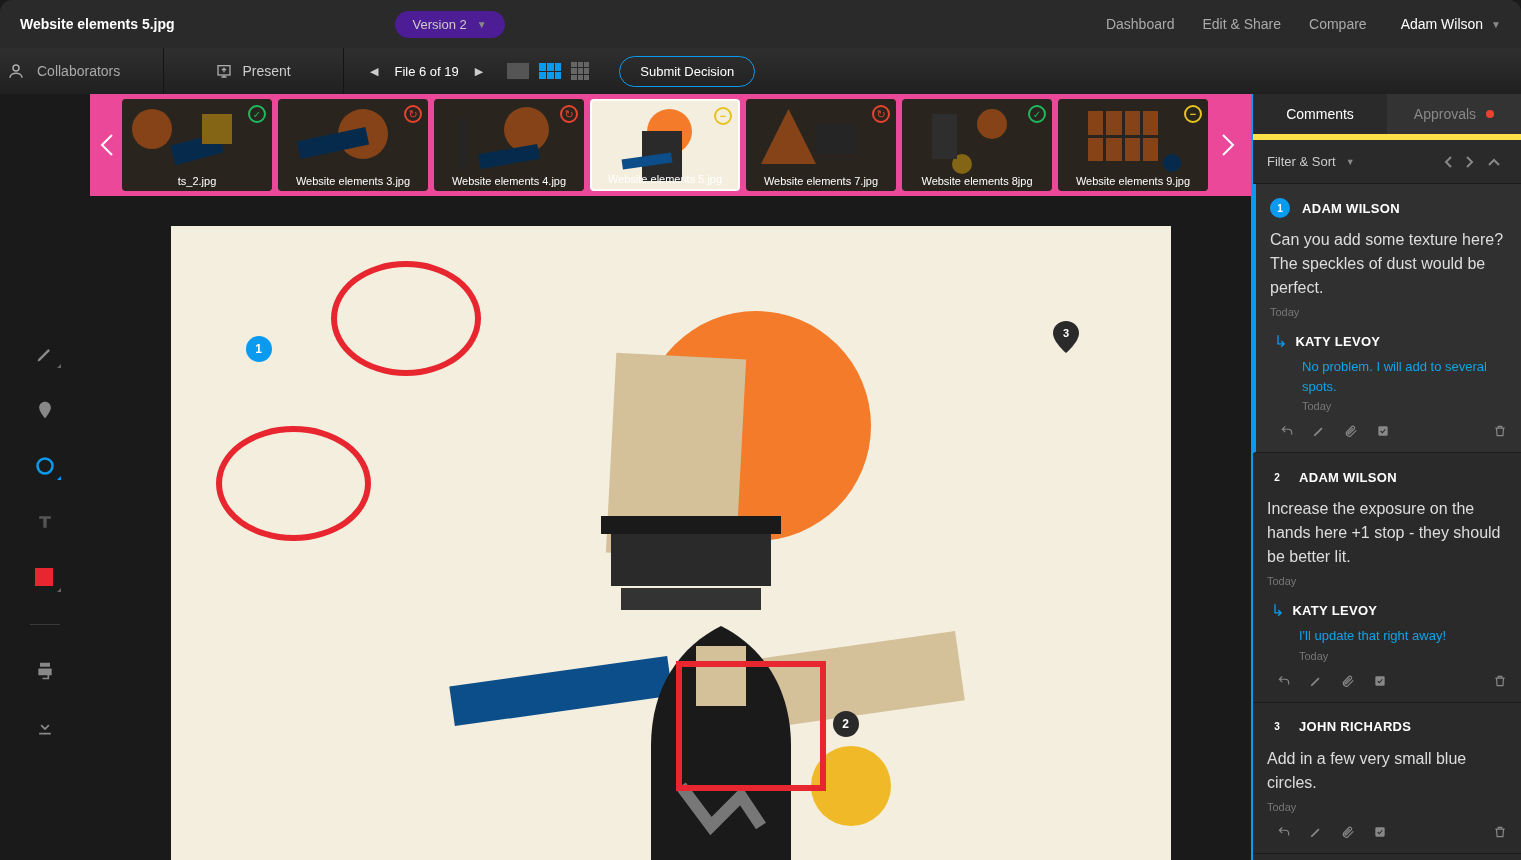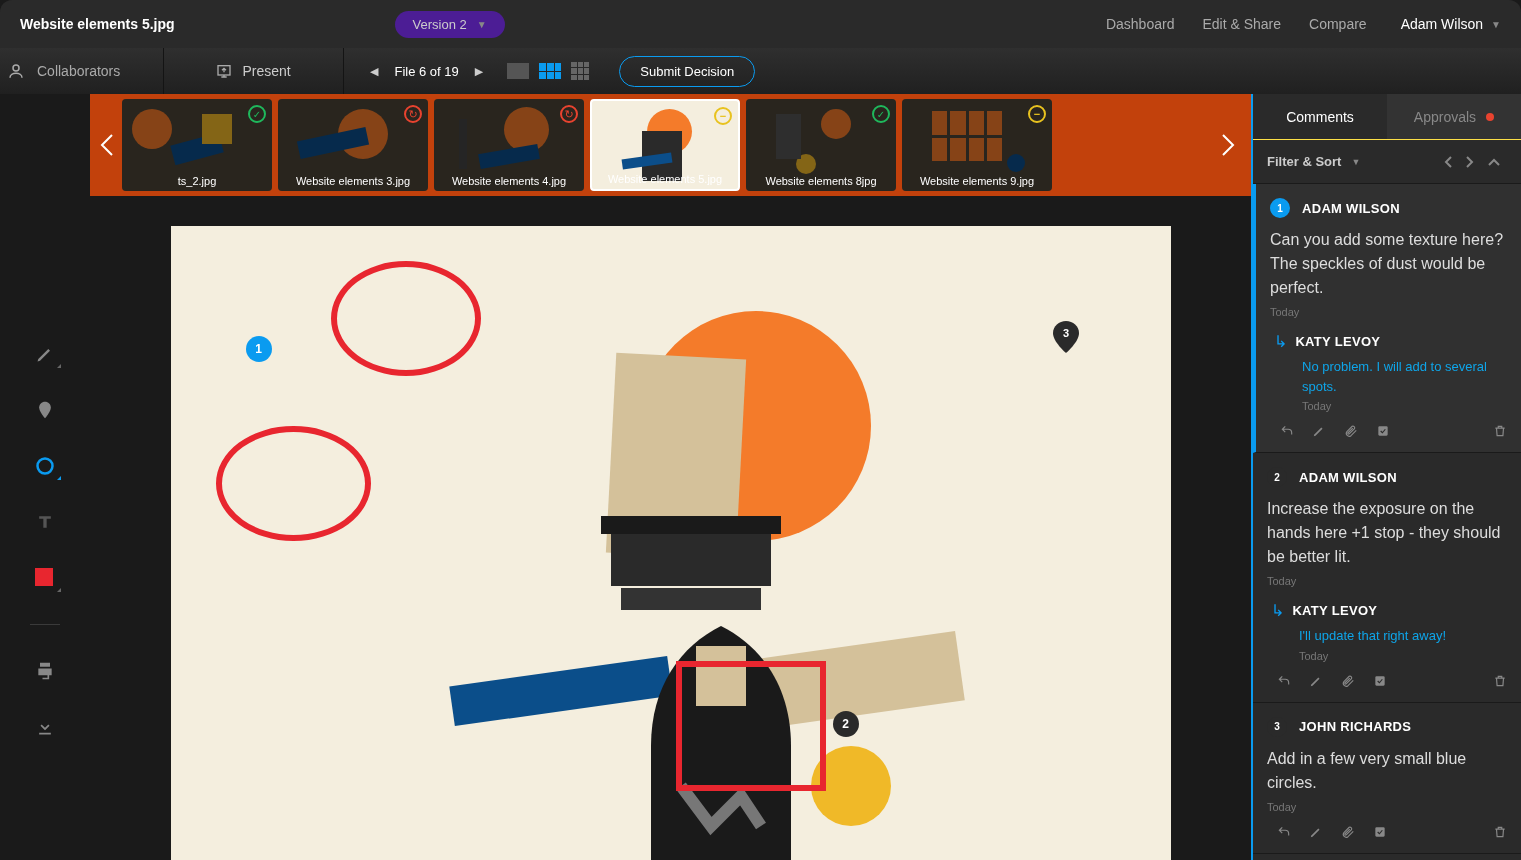--- a/index.html
+++ b/index.html
@@ -35,21 +35,21 @@
 .submit-btn { margin-left: 30px; border: 1px solid #0a9bf0; color: #fff; background: transparent; padding: 7px 20px; border-radius: 20px; font-size: 13px; cursor: pointer; }
 
 
 .main { display: flex; height: calc(100% - 94px); }
 .left-tools { width: 90px; background: #1a1a1a; display: flex; flex-direction: column; align-items: center; padding-top: 250px; gap: 36px; }
 .tool { width: 20px; height: 20px; cursor: pointer; position: relative; }
 .tool-dot { position: absolute; bottom: -4px; right: -6px; width: 0; height: 0; border-left: 4px solid transparent; border-bottom: 4px solid #666; }
 .tool-divider { width: 30px; height: 1px; background: #3a3a3a; }
 
 .center { flex: 1; display: flex; flex-direction: column; background: #1a1a1a; }
-.filmstrip { height: 102px; background: #c2410c; display: flex; align-items: center; padding: 0 8px; position: relative; }
+.filmstrip { height: 102px; background: #ec4899; display: flex; align-items: center; padding: 0 8px; position: relative; }
 .filmstrip-arrow { width: 24px; color: #fff; font-size: 20px; text-align: center; cursor: pointer; z-index: 2; }
 .thumbs { flex: 1; display: flex; gap: 6px; overflow: hidden; }
 .thumb { width: 150px; height: 92px; background: #4c4438; border-radius: 4px; position: relative; cursor: pointer; flex-shrink: 0; overflow: hidden; }
 .thumb.active { border: 2px solid #fff; background: #f4eede; }
 .thumb-overlay { position: absolute; inset: 0; background: rgba(0,0,0,0.45); }
 .thumb-label { position: absolute; bottom: 4px; left: 0; right: 0; text-align: center; color: #fff; font-size: 11px; z-index: 2; }
 .thumb.active .thumb-label { color: #fff; }
 .thumb-badge { position: absolute; top: 6px; right: 6px; width: 18px; height: 18px; border-radius: 50%; z-index: 3; display: flex; align-items: center; justify-content: center; }
 .badge-green { border: 2px solid #1fb85c; }
 .badge-green::after { content: '✓'; color: #1fb85c; font-size: 10px; }
@@ -74,27 +74,27 @@
 .art-orange-circle { position: absolute; border-radius: 50%; background: #f47b2a; }
 .art-yellow-circle { position: absolute; border-radius: 50%; background: #f0b928; }
 .art-blue-bar { position: absolute; background: #0b4e8a; transform: rotate(-8deg); }
 .art-tan-bar { position: absolute; background: #d4c19a; transform: rotate(-8deg); }
 .typewriter { position: absolute; }
 .paper { position: absolute; background: #d4c19a; }
 .figure { position: absolute; }
 
 
 .right-panel { width: 270px; background: #2a2a2a; display: flex; flex-direction: column; border-left: 2px solid #0a9bf0; }
-.panel-tabs { display: flex; height: 46px; border-bottom: 1px solid #fde047; }
+.panel-tabs { display: flex; height: 46px; border-bottom: 6px solid #fde047; }
 .ptab { flex: 1; display: flex; align-items: center; justify-content: center; font-size: 14px; cursor: pointer; }
 .ptab.active { color: #fff; background: #2a2a2a; }
 .ptab.inactive { color: #888; background: #333; }
 .red-dot { width: 8px; height: 8px; background: #e8432f; border-radius: 50%; margin-left: 10px; }
 .filter-row { height: 44px; display: flex; align-items: center; padding: 0 14px; border-bottom: 1px solid #1a1a1a; }
-.filter-label { color: #ccc; font-size: 13px; flex: 1; display: flex; align-items: center; font-weight: bold; }
+.filter-label { color: #ccc; font-size: 13px; flex: 1; display: flex; align-items: center; }
 .filter-label .caret { margin-left: 10px; font-size: 9px; color: #888; }
 .filter-nav { color: #888; padding: 0 6px; cursor: pointer; font-size: 14px; }
 
 .comments { flex: 1; overflow-y: auto; }
 .comment-block { border-bottom: 1px solid #1a1a1a; padding: 14px; }
 .comment-block.active { border-left: 3px solid #0a9bf0; background: #303030; }
 .comment-head { display: flex; align-items: center; margin-bottom: 10px; }
 .comment-pin { width: 20px; height: 20px; border-radius: 50%; font-size: 10px; font-weight: bold; color: #fff; display: flex; align-items: center; justify-content: center; margin-right: 12px; }
 .comment-author { color: #fff; font-size: 13px; font-weight: 600; letter-spacing: 0.3px; }
 .comment-body { color: #ddd; font-size: 16px; line-height: 1.5; margin-bottom: 6px; }
@@ -260,20 +260,29 @@
             <div class="thumb-art">
               <div class="thumb-shape" style="left:55px;top:8px;width:45px;height:45px;background:#f47b2a;border-radius:50%;"></div>
               <div class="thumb-shape" style="left:50px;top:30px;width:40px;height:50px;background:#2a2a2a;"></div>
               <div class="thumb-shape" style="left:30px;top:55px;width:50px;height:10px;background:#0b4e8a;transform:rotate(-8deg);"></div>
             </div>
             <div class="thumb-badge badge-yellow"></div>
             <div class="thumb-label">Website elements 5.jpg</div>
           </div>
           <div class="thumb">
             <div class="thumb-art">
+              <div class="thumb-shape" style="left:15px;top:10px;width:55px;height:55px;background:#f47b2a;clip-path:polygon(50% 0,100% 100%,0 100%);"></div>
+              <div class="thumb-shape" style="left:70px;top:25px;width:40px;height:30px;background:#444;"></div>
+            </div>
+            <div class="thumb-overlay"></div>
+            <div class="thumb-badge badge-red"></div>
+            <div class="thumb-label">Website elements 7.jpg</div>
+          </div>
+          <div class="thumb">
+            <div class="thumb-art">
               <div class="thumb-shape" style="left:75px;top:10px;width:30px;height:30px;background:#f47b2a;border-radius:50%;"></div>
               <div class="thumb-shape" style="left:50px;top:55px;width:20px;height:20px;background:#f0b928;border-radius:50%;"></div>
               <div class="thumb-shape" style="left:30px;top:15px;width:25px;height:45px;background:#555;"></div>
             </div>
             <div class="thumb-overlay"></div>
             <div class="thumb-badge badge-green"></div>
             <div class="thumb-label">Website elements 8jpg</div>
           </div>
           <div class="thumb">
             <div class="thumb-art">

